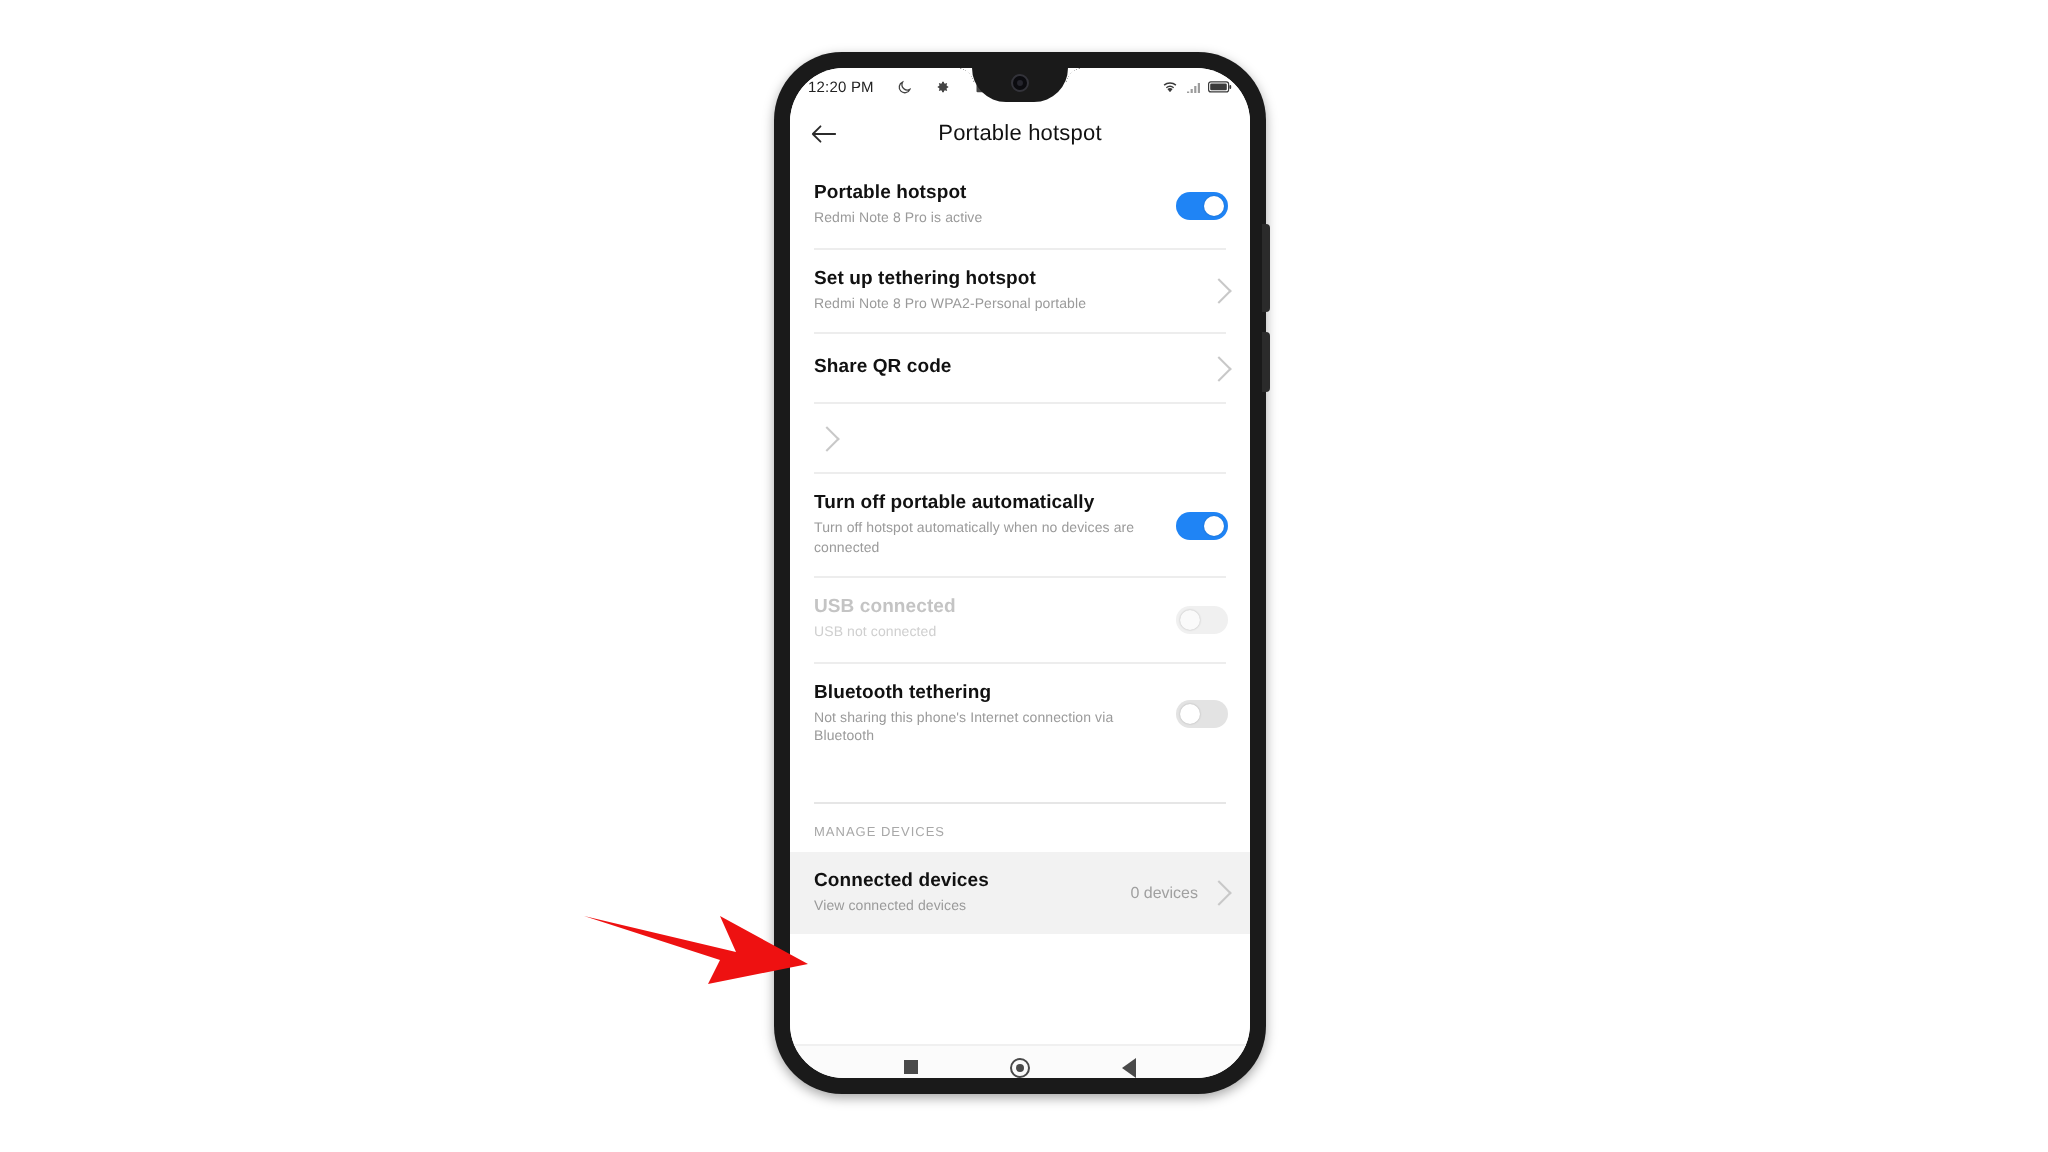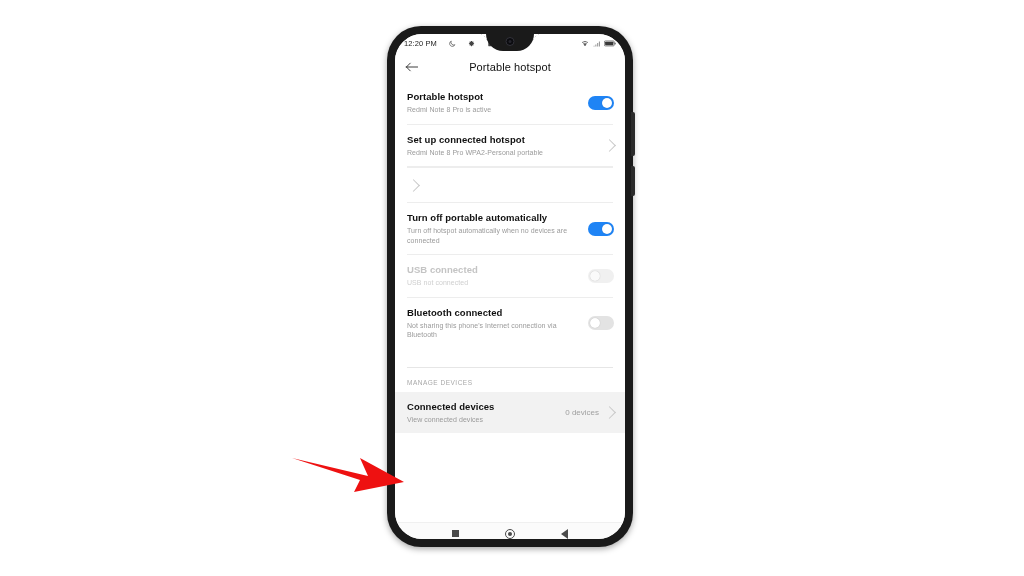--- a/index.html
+++ b/index.html
@@ -289,28 +289,34 @@
           </div>
           <div class="switch on">
             <div class="knob"></div>
           </div>
         </div>
 
         <div class="divider"></div>
 
         <div class="row">
           <div class="row-text">
-            <div class="row-title">Set up connected hotspot</div>
+            <div class="row-title">Set up tethering hotspot</div>
             <div class="row-sub">Redmi Note 8 Pro WPA2-Personal portable</div>
           </div>
           <div class="chev"></div>
         </div>
 
         <div class="divider"></div>
 
+        <div class="row">
+          <div class="row-text">
+            <div class="row-title">Share QR code</div>
+          </div>
+          <div class="chev"></div>
+        </div>
 
         <div class="divider"></div>
 
         <div class="row">
           <div class="chev"></div>
         </div>
 
         <div class="divider"></div>
 
         <div class="row">
@@ -332,21 +338,21 @@
           </div>
           <div class="switch" style="background:#f0f0f0">
             <div class="knob" style="background:#fafafa"></div>
           </div>
         </div>
 
         <div class="divider"></div>
 
         <div class="row">
           <div class="row-text">
-            <div class="row-title">Bluetooth connected</div>
+            <div class="row-title">Bluetooth tethering</div>
             <div class="row-sub">Not sharing this phone's Internet connection via Bluetooth</div>
           </div>
           <div class="switch">
             <div class="knob"></div>
           </div>
         </div>
 
         <div class="divider strong" style="margin-top:18px"></div>
 
         <div class="section-head">MANAGE DEVICES</div>

